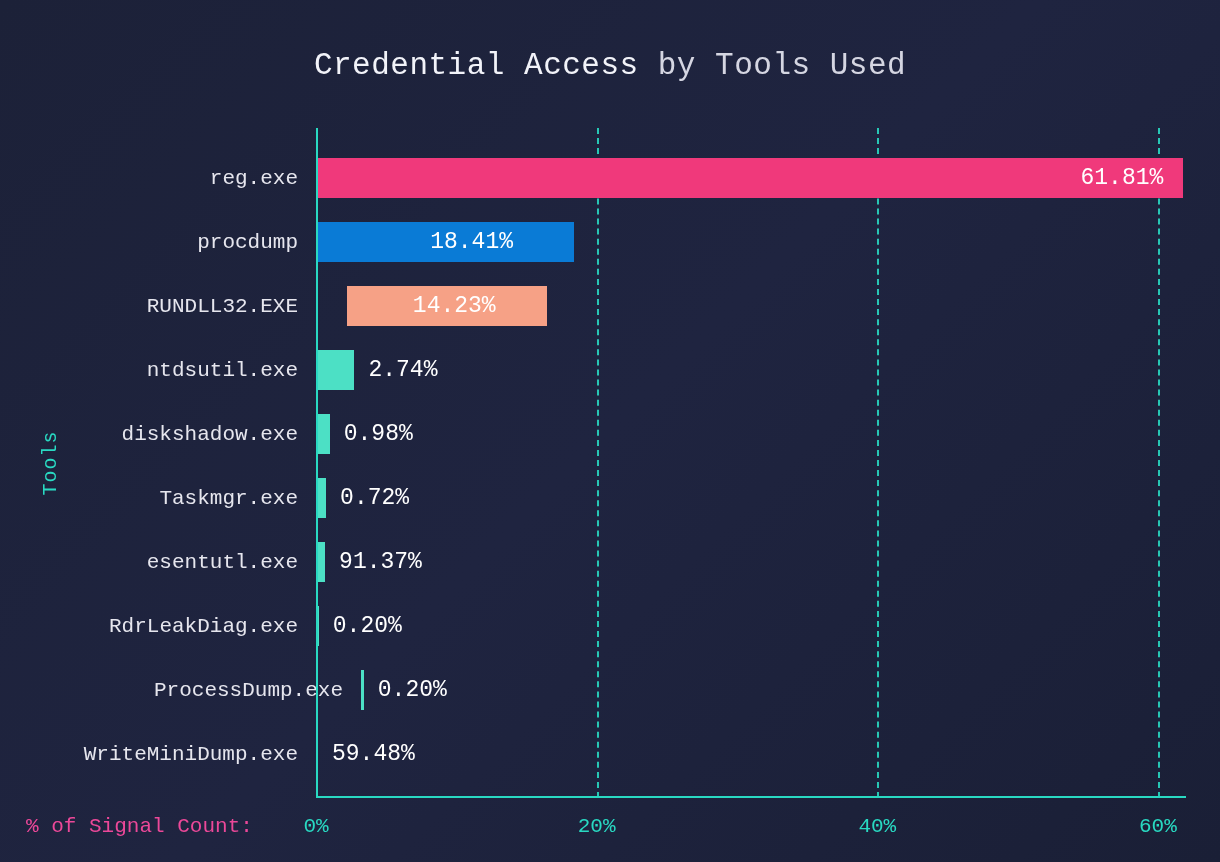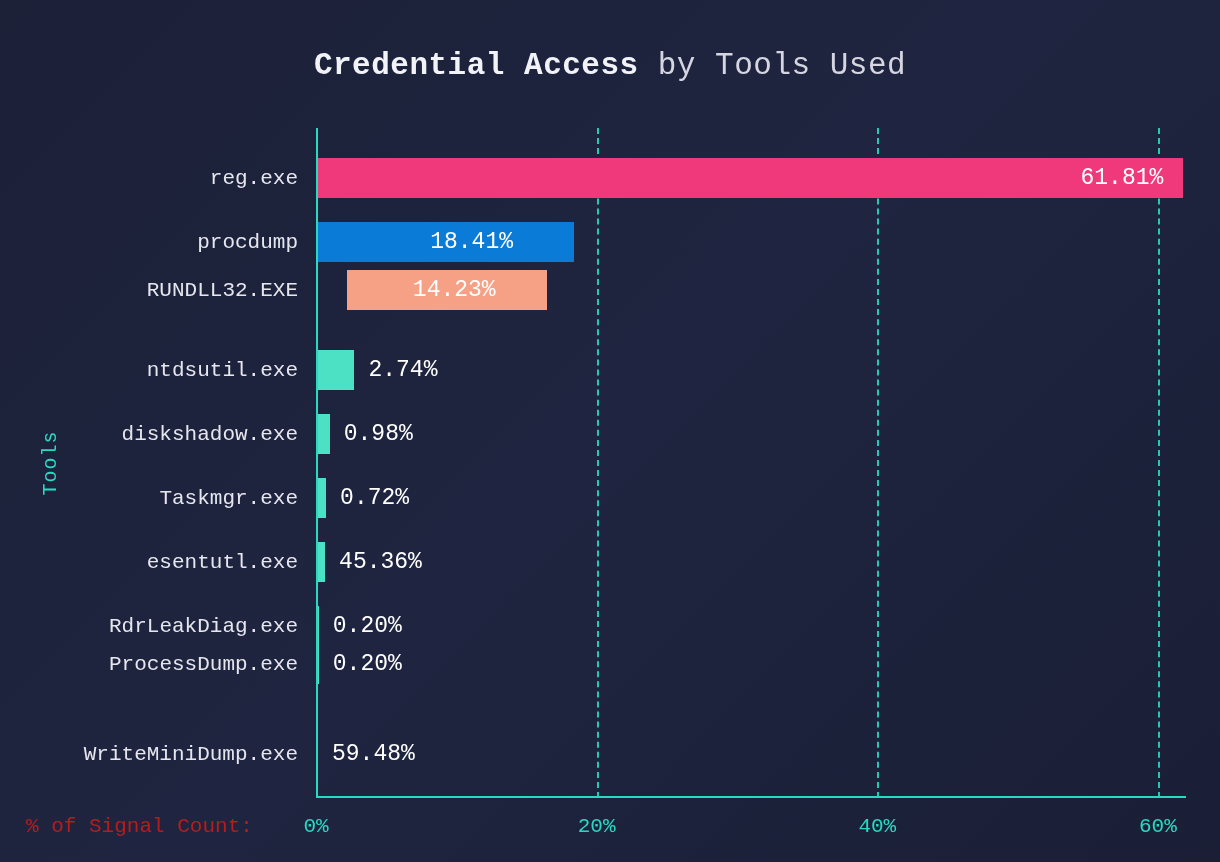--- a/index.html
+++ b/index.html
@@ -15,21 +15,21 @@
   .title {
     position: absolute;
     top: 48px;
     left: 0;
     width: 100%;
     text-align: center;
     font-size: 31px;
     letter-spacing: 0.5px;
     color: #d5d6e2;
   }
-  .title .bold { font-weight: 700; color: #f2f3f9; margin-top: 32px; }
+  .title .bold { font-weight: 400; color: #f2f3f9; margin-top: 32px; }
 
   
   .plot {
     position: absolute;
     left: 316px;      
     top: 128px;
     width: 870px;     
     height: 670px;
   }
 
@@ -66,21 +66,21 @@
     color: #29d9c2;
     white-space: nowrap;
   }
 
   
   .xlabel {
     position: absolute;
     bottom: -40px;
     left: -290px;
     font-size: 21px;
-    color: #b91c1c;
+    color: #ec4899;
     white-space: nowrap;
   }
 
   
   .ylabel {
     position: absolute;
     left: -298px;
     top: 50%;
     transform: translateY(-50%) rotate(-90deg);
     transform-origin: center;
@@ -153,21 +153,21 @@
       <span class="val inside">61.81%</span>
     </div>
   </div>
   <div class="row" id="r1" style="top: 94px;">
     <span class="cat">procdump</span>
     <div class="barwrap" style="width: 217px;">
       <div class="bar" id="b1" style="width: 258.334px; background: rgb(10, 123, 214);"></div>
       <span class="val inside">18.41%</span>
     </div>
   </div>
-  <div class="row" id="r2" style="top: 142px;">
+  <div class="row" id="r2" style="top: 158px;">
     <span class="cat">RUNDLL32.EXE</span>
     <div class="barwrap" style="width: 199.679px; padding-left: 31px;">
       <div class="bar" id="b2" style="width: 199.679px; background: rgb(246, 161, 134);"></div>
       <span class="val inside">14.23%</span>
     </div>
   </div>
   <div class="row" id="r3" style="top: 222px;">
     <span class="cat">ntdsutil.exe</span>
     <div class="bar" id="b3" style="width: 38.4484px; background: rgb(76, 224, 197);"></div>
     <span class="val">2.74%</span>
@@ -178,28 +178,28 @@
     <span class="val">0.98%</span>
   </div>
   <div class="row" id="r5" style="top: 350px;">
     <span class="cat">Taskmgr.exe</span>
     <div class="bar" id="b5" style="width: 10.1032px; background: rgb(76, 224, 197);"></div>
     <span class="val">0.72%</span>
   </div>
   <div class="row" id="r6" style="top: 414px;">
     <span class="cat">esentutl.exe</span>
     <div class="bar" id="b6" style="width: 9.12097px; background: rgb(76, 224, 197);"></div>
-    <span class="val">45.36%</span>
+    <span class="val">91.37%</span>
   </div>
   <div class="row" id="r7" style="top: 478px;">
     <span class="cat">RdrLeakDiag.exe</span>
     <div class="bar" id="b7" style="width: 2.80645px; background: rgb(76, 224, 197);"></div>
     <span class="val">0.20%</span>
   </div>
-  <div class="row" id="r8" style="top: 516px;">
+  <div class="row" id="r8" style="top: 542px; margin-left: 45px;">
     <span class="cat">ProcessDump.exe</span>
     <div class="bar" id="b8" style="width: 2.80645px; background: rgb(76, 224, 197);"></div>
     <span class="val">0.20%</span>
   </div>
   <div class="row" id="r9" style="top: 606px;">
     <span class="cat">WriteMiniDump.exe</span>
     <div class="bar" id="b9" style="width: 2px; background: rgb(76, 224, 197);"></div>
     <span class="val">59.48%</span>
   </div>
 

